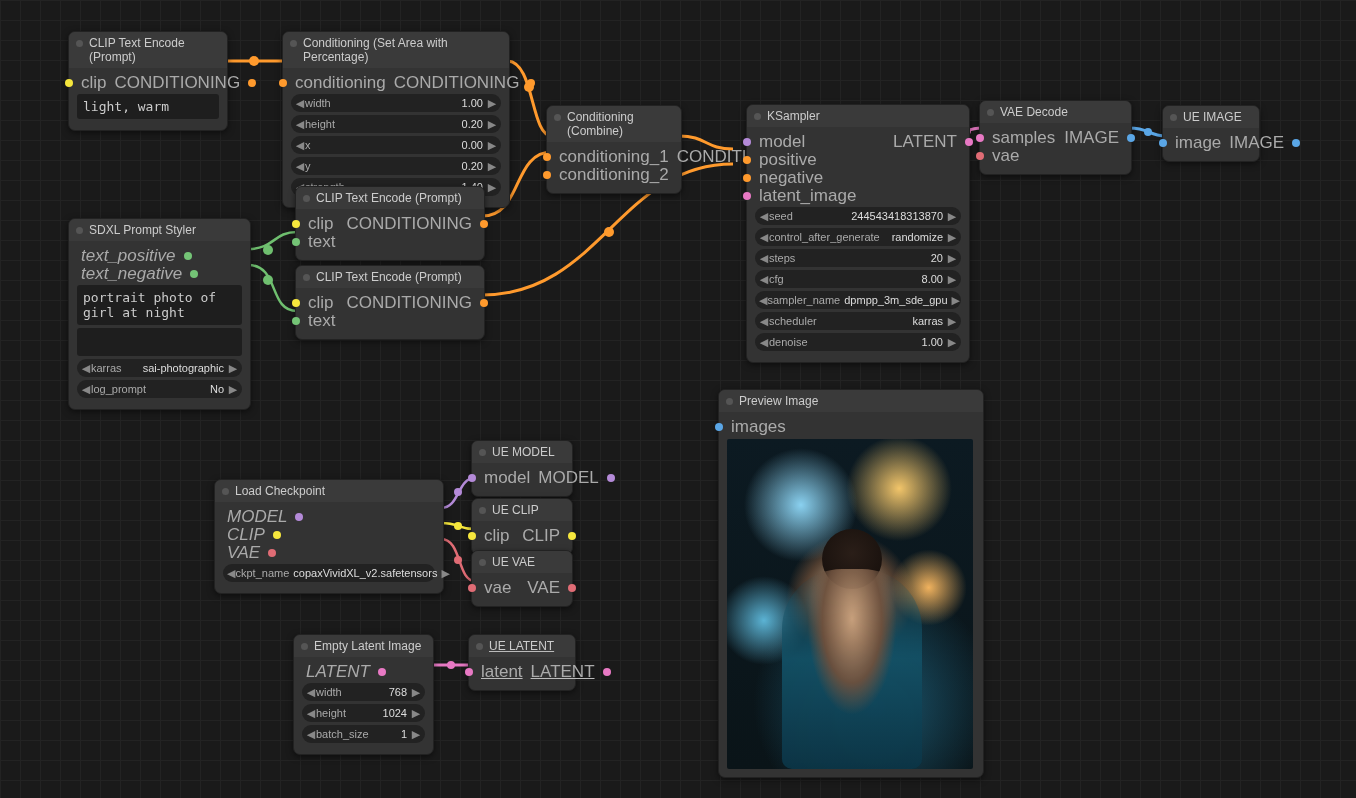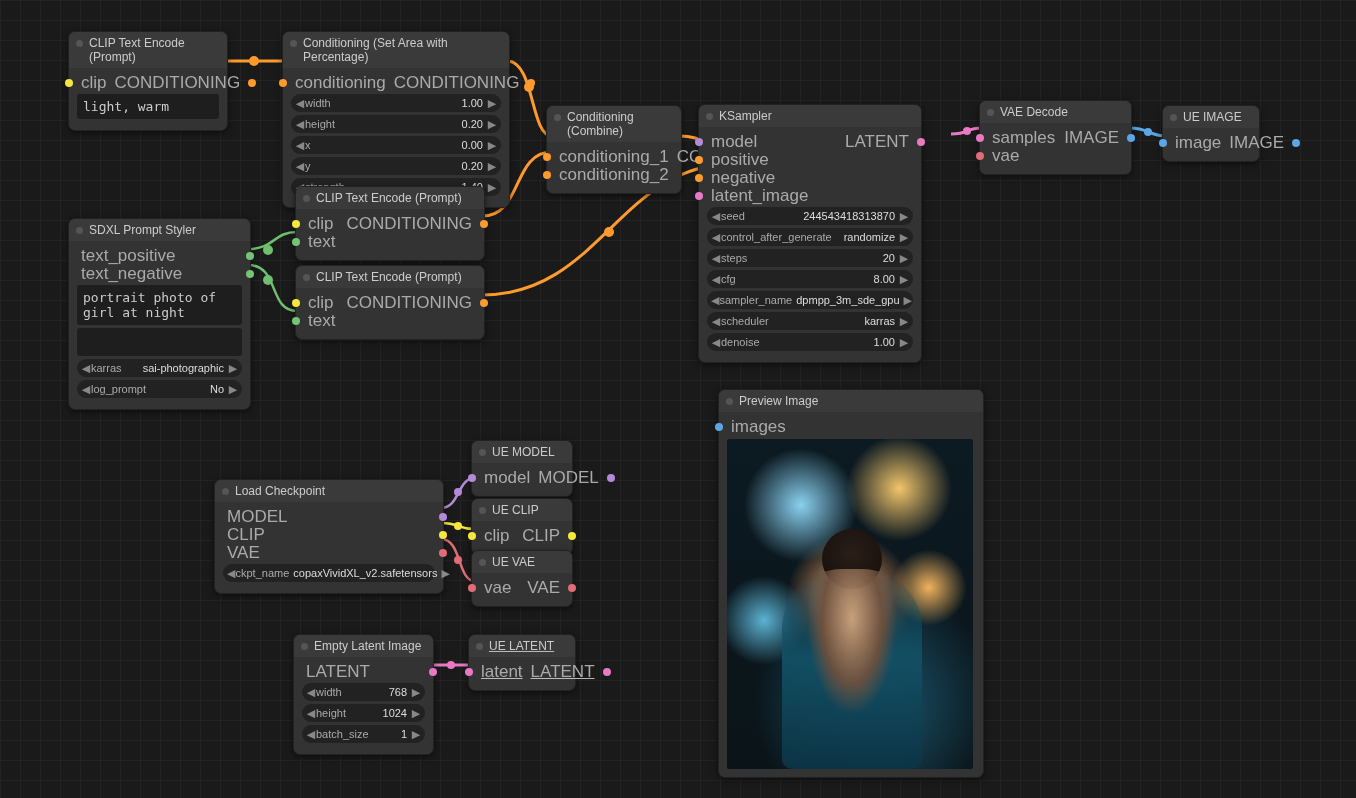--- a/index.html
+++ b/index.html
@@ -58,21 +58,21 @@
     height: 16px;
     margin: 2px 0;
   }
   .port-dot {
     width: 8px; height: 8px; border-radius: 50%;
     background: #777;
     flex-shrink: 0;
   }
   .port-label { font-size: 17px; color: #aaa; padding: 0 4px; }
   .port-row.left .port-dot { margin-left: -12px; margin-right: 4px; }
-  .port-row.right { justify-content: space-between; }
+  .port-row.right { justify-content: flex-start; font-style: italic; }
   .port-row.right .port-dot { margin-right: -12px; margin-left: 4px; order: 2; }
   .port-row.both { justify-content: space-between; }
   .port-row.both .port-dot.l { margin-left: -12px; margin-right: 4px; }
   .port-row.both .port-dot.r { margin-right: -12px; margin-left: 4px; }
 
   .widget {
     background: #222;
     border-radius: 10px;
     height: 18px;
     display: flex;
@@ -310,21 +310,21 @@
       </div>
     <div class="widget">
         <span class="arrow">◀</span>
         <span class="w-label">log_prompt</span>
         <span class="w-value">No</span>
         <span class="arrow">▶</span>
       </div>
   </div>
 </div>
 
-<div class="node" style="left:698px; top:104px; width:224px;">
+<div class="node" style="left:746px; top:104px; width:224px;">
   <div class="node-header">KSampler</div>
   <div class="node-body">
     <div class="port-row both">
       <span class="port-dot l c-model"></span>
       <span class="port-label">model</span>
       <span style="flex:1"></span>
       <span class="port-label">LATENT</span>
       <span class="port-dot r c-latent"></span>
     </div>
     <div class="port-row left">

